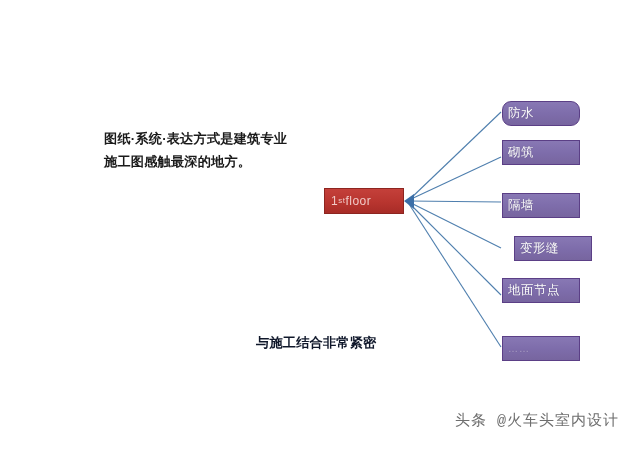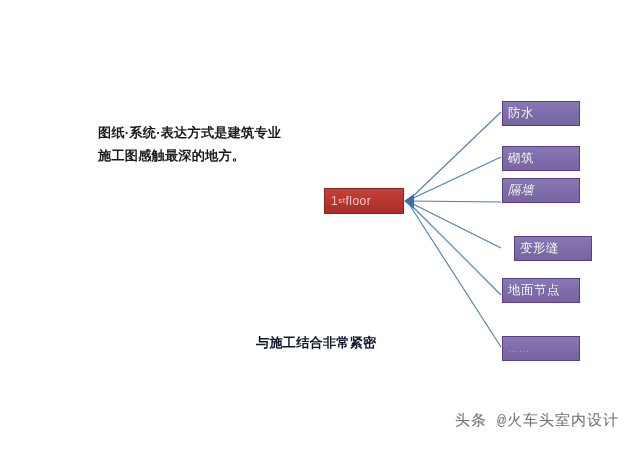--- a/index.html
+++ b/index.html
@@ -26,21 +26,21 @@
     width: 232px;
   }
   .para {
     color: #1a1a1a;
     font-size: 13.2px;
     font-weight: bold;
     line-height: 22.5px;
     letter-spacing: 0.2px;
     white-space: pre-wrap;
   }
-  #para-1 { margin: 10px; }
+  #para-1 { margin: 16px; }
   #para-2 { margin: 28px 0 0 0; }
 
   
   #red-note {
     position: absolute;
     left: 256px;
     top: 334px;
     color: #0f172a;
     font-size: 13.2px;
     font-weight: bold;
@@ -106,23 +106,23 @@
     font-size: 12.5px;
     color: #ffffff;
     text-shadow: 0 0 1px rgba(0,0,0,0.25);
   }
   .node-purple.is-ellipsis .node-label {
     font-size: 10px;
     color: #b3a6cf;
     letter-spacing: 1px;
   }
 
-  #node-0 { top: 101px; }
-  #node-1 { top: 146px; }
-  #node-2 { top: 178px; font-style: italic; }
+  #node-0 { top: 101px; border-radius: 9px; }
+  #node-1 { top: 140px; }
+  #node-2 { top: 193px; }
   #node-3 { top: 236px; margin-left: 12px; }
   #node-4 { top: 278px; }
   #node-5 { top: 336px; }
 
   
   #watermark {
     position: absolute;
     left: 455px;
     top: 411px;
     color: #6e6e6e;

